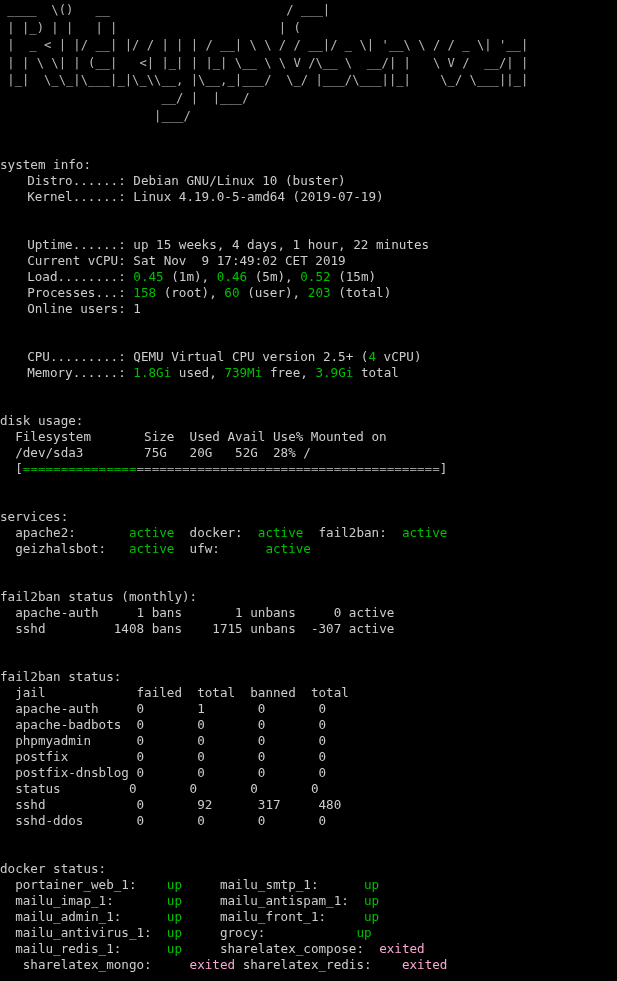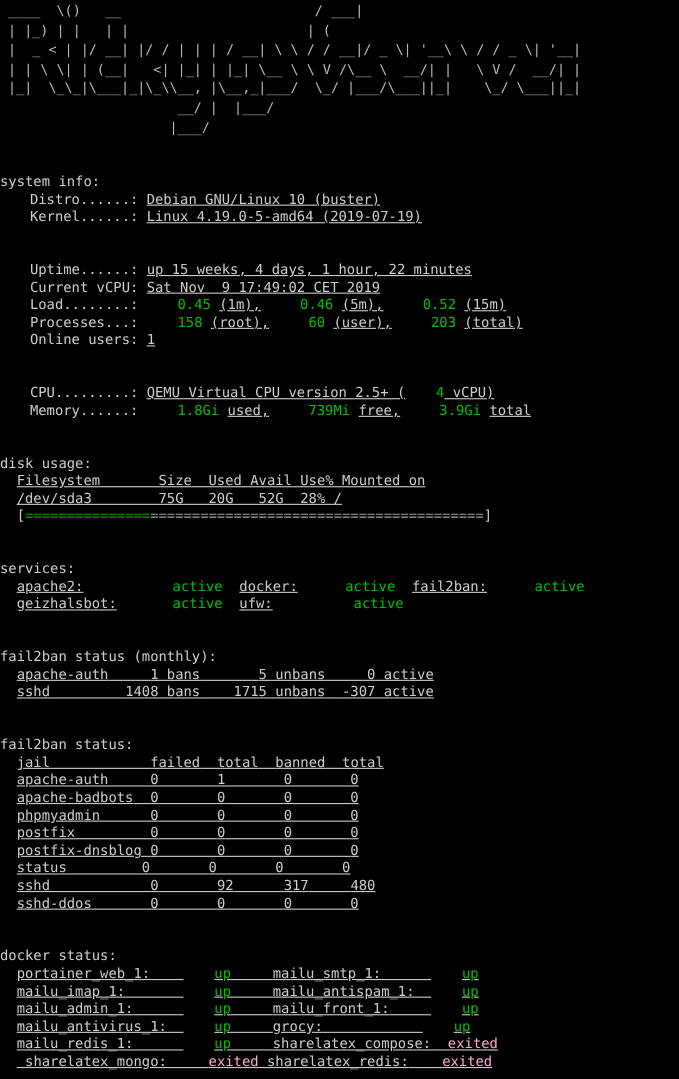--- a/index.html
+++ b/index.html
@@ -38,23 +38,23 @@
   .banner {
     color: #b8b8b8;
     font-size: 12.2px;
     line-height: 17.6px;
     letter-spacing: 0px;
     padding-top: 2px;
   }
   .blankline { display: block; height: 16px; }
   .sec-head { color: #cccccc; margin-top: 28px; }
   .label { color: #cccccc; margin-left: 12px; }
-  .green { color: #00c000; margin-left: 28px; }
+  .green { color: #00c000; }
   .red { color: #f9a8d4; }
-  .white { color: #cccccc; text-decoration: underline; }
+  .white { color: #cccccc; }
   .bar-green { color: #00a000; }
   .bar-grey { color: #9a9a9a; }
   .bracket { color: #cccccc; }
 </style>
 </head>
 <body>
 
 <div id="terminal">
 
   <pre class="banner"><span> ____  \()   __                        / ___|</span>
@@ -82,21 +82,21 @@
 <span class="sec-head">disk usage:</span>
   <span class="white">Filesystem       Size  Used Avail Use% Mounted on</span>
   <span class="white">/dev/sda3        75G   20G   52G  28% /</span>
   <span class="bracket">[</span><span class="bar-green">===============</span><span class="bar-grey">========================================</span><span class="bracket">]</span>
 <span class="blankline"></span>
 <span class="sec-head">services:</span>
   <span class="white">apache2:</span><span>       </span><span class="green">active</span>  <span class="white">docker:</span><span>  </span><span class="green">active</span>  <span class="white">fail2ban:</span><span>  </span><span class="green">active</span>
   <span class="white">geizhalsbot:</span><span>   </span><span class="green">active</span>  <span class="white">ufw:</span><span>      </span><span class="green">active</span>
 <span class="blankline"></span>
 <span class="sec-head">fail2ban status (monthly):</span>
-  <span class="white"><span>apache-auth</span>     <span>1 bans</span>       <span>5 unbans</span>     <span>0 active</span></span>
+  <span class="white"><span>apache-auth</span>     <span>1 bans</span>       <span>1 unbans</span>     <span>0 active</span></span>
   <span class="white"><span>sshd</span>         <span>1408 bans</span>    <span>1715 unbans</span>  <span>-307 active</span></span>
 <span class="blankline"></span>
 <span class="sec-head">fail2ban status:</span>
   <span class="white"><span>jail</span>            <span>failed</span>  <span>total</span>  <span>banned</span>  <span>total</span></span>
   <span class="white"><span class="jailcell">apache-auth</span>     <span>0</span>       <span>1</span>       <span>0</span>       <span>0</span></span>
   <span class="white"><span>apache-badbots</span>  <span>0</span>       <span>0</span>       <span>0</span>       <span>0</span></span>
   <span class="white"><span>phpmyadmin</span>      <span>0</span>       <span>0</span>       <span>0</span>       <span>0</span></span>
   <span class="white"><span>postfix</span>         <span>0</span>       <span>0</span>       <span>0</span>       <span>0</span></span>
   <span class="white"><span>postfix-dnsblog</span> <span>0</span>       <span>0</span>       <span>0</span>       <span>0</span></span>
   <span class="white"><span>status</span>         <span>0</span>       <span>0</span>       <span>0</span>       <span>0</span></span>

